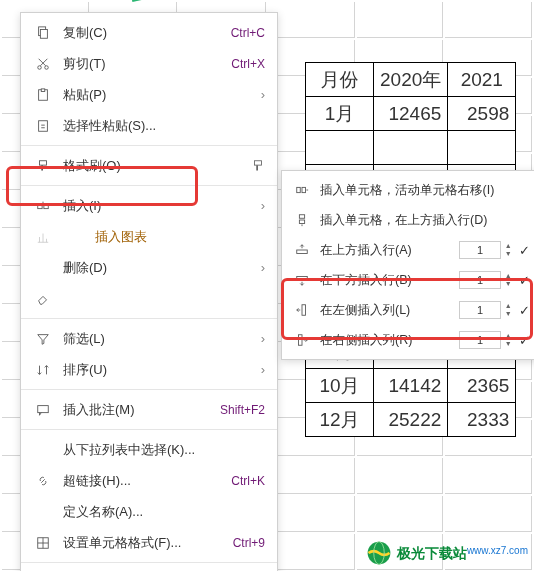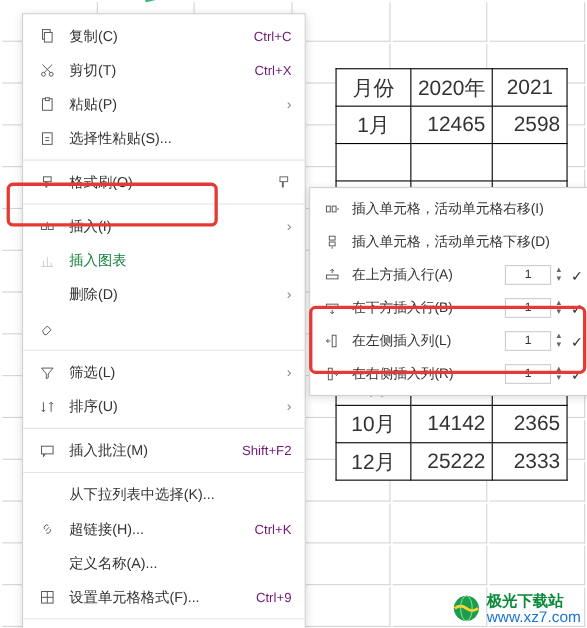--- a/index.html
+++ b/index.html
@@ -36,21 +36,21 @@
   padding: 4px 0;
 }
 .menu-item {
   display: flex;
   align-items: center;
   height: 31px;
   padding: 0 12px 0 12px;
   cursor: pointer;
   color: #333;
 }
-.menu-item.disabled { color: #15803d; cursor: default; }
+.menu-item.disabled { color: #a16207; cursor: default; gap: 32px; }
 .menu-item .icon {
   width: 20px;
   display: flex;
   align-items: center;
   justify-content: center;
   margin-right: 10px;
   color: #555;
 }
 .menu-item.disabled .icon { color: #ccc; }
 .menu-item .label { flex: 1; }
@@ -158,30 +158,30 @@
   gap: 4px;
 }
 .watermark .globe {
   width: 28px;
   height: 28px;
   position: relative;
 }
 .watermark .globe svg { width: 28px; height: 28px; }
 .watermark .txt {
   display: flex;
-  flex-direction: column;
+  flex-direction: row;
   line-height: 1;
 }
 .watermark .txt .cn {
   font-size: 14px;
   font-weight: bold;
   color: #0a8a3a;
 }
 .watermark .txt .url {
-  font-size: 14px;
+  font-size: 10px;
   color: #1976d2;
 }
 
 .green-line {
   position: absolute;
   top: 0;
   left: 132px;
   width: 60px;
   height: 12px;
   z-index: 2;
@@ -550,21 +550,21 @@
     <span class="label">插入单元格，活动单元格右移(I)</span>
   </div>
   <div class="sub-item">
     <span class="icon">
         <svg viewBox="0 0 16 16" width="14" height="14">
           <rect x="5" y="2" width="6" height="4" fill="none" stroke="currentColor"></rect>
           <rect x="5" y="8" width="6" height="4" fill="none" stroke="currentColor"></rect>
           <path d="M8 13v2" stroke="currentColor"></path>
         </svg>
       </span>
-    <span class="label">插入单元格，活动单元格下移(D)</span>
+    <span class="label">插入单元格，在上方插入行(D)</span>
   </div>
   <div class="sub-item">
     <span class="icon">
         <svg viewBox="0 0 16 16" width="14" height="14">
           <rect x="2" y="8" width="12" height="4" fill="none" stroke="currentColor"></rect>
           <path d="M8 2v4M6 4l2-2 2 2" stroke="currentColor" fill="none"></path>
         </svg>
       </span>
     <span class="label">在上方插入行(A)</span>
     <span class="spin">

